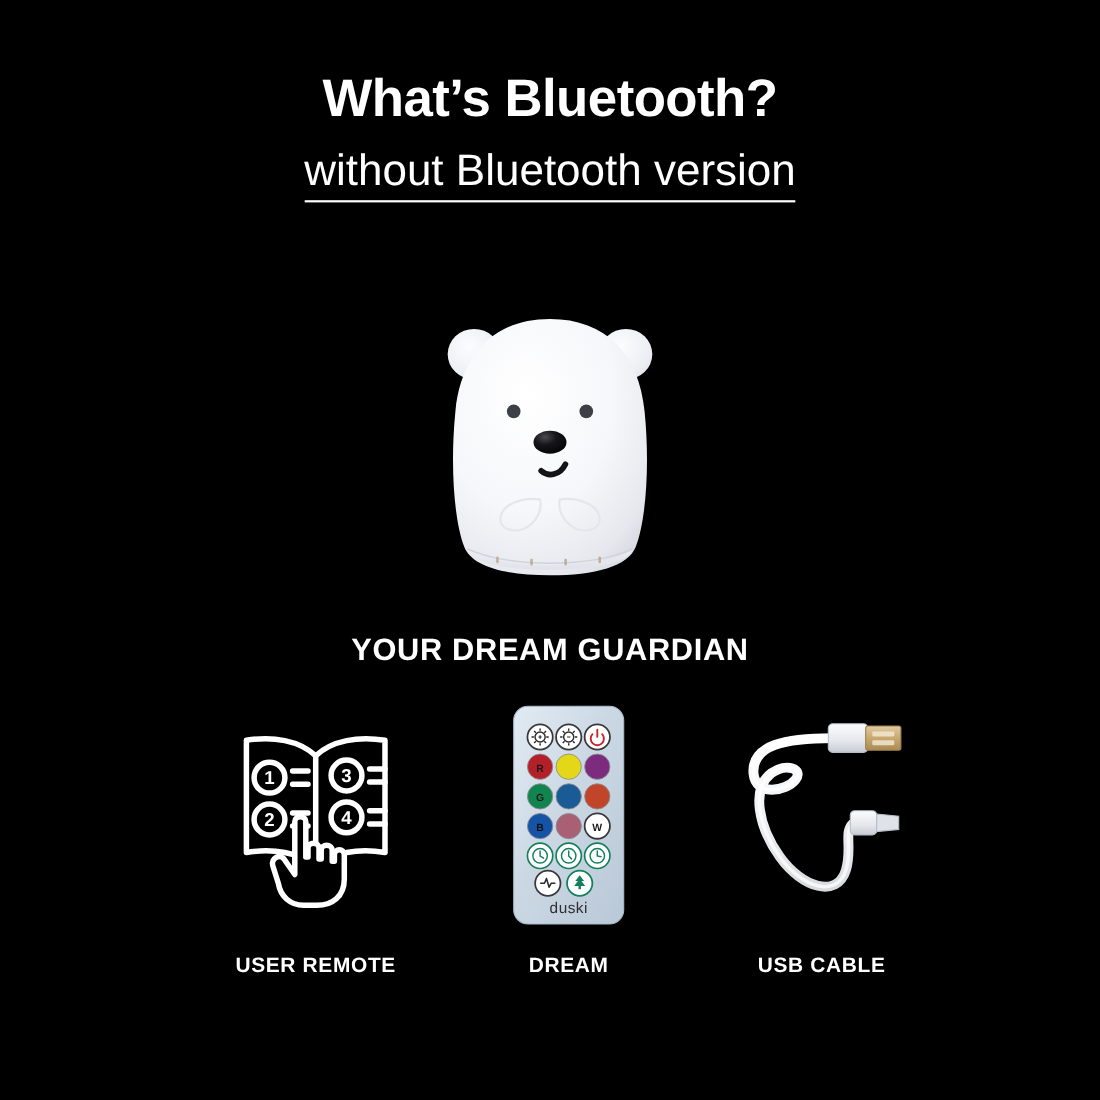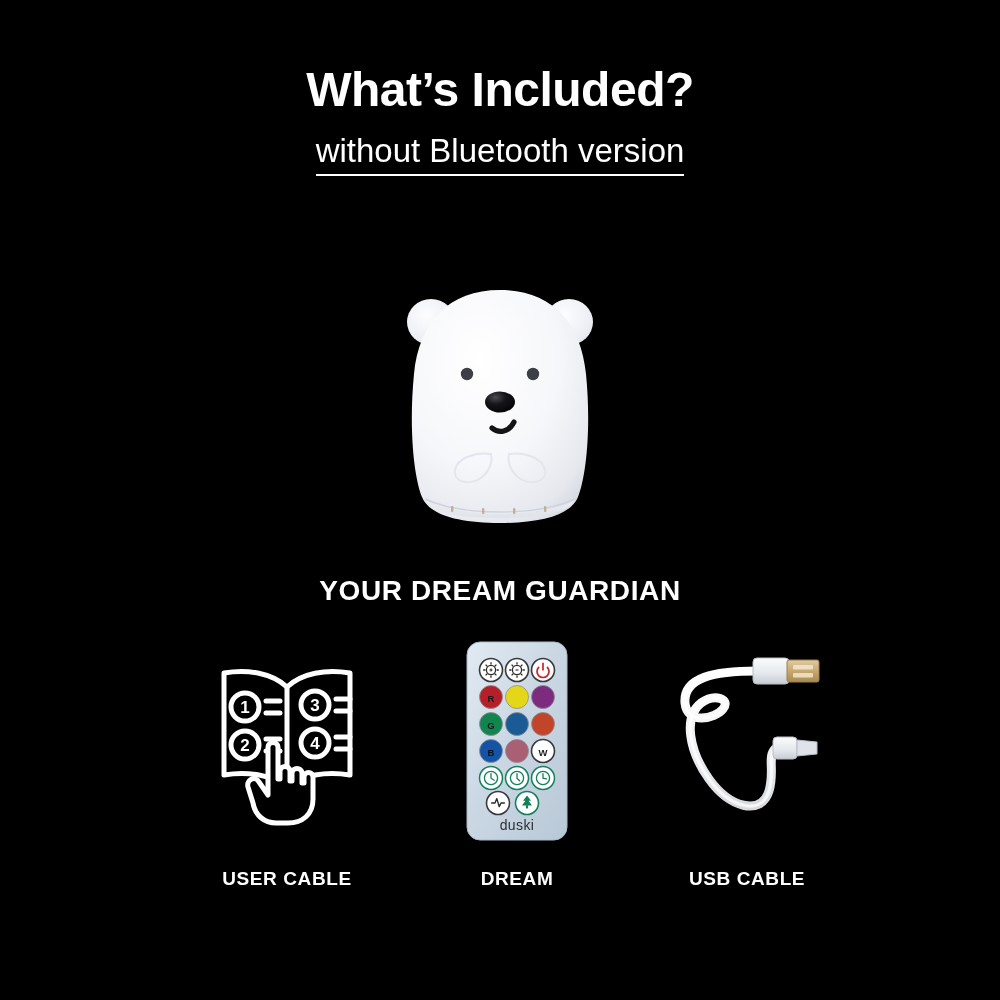--- a/index.html
+++ b/index.html
@@ -34,21 +34,21 @@
   .title {
     font-size: 48px;
     font-weight: 700;
     letter-spacing: -0.5px;
     line-height: 1.15;
     color: #ffffff;
     margin: 0;
   }
   .subtitle {
     margin-top: 14px;
-    font-size: 33px;
+    font-size: 40px;
     font-weight: 400;
     line-height: 1.2;
     color: #ffffff;
     display: inline-block;
     border-bottom: 2px solid #ffffff;
     padding-bottom: 3px;
   }
 
   
   .hero {
@@ -113,21 +113,21 @@
     font-size: 9.5px;
     font-weight: 700;
   }
 </style>
 </head>
 <body>
 
 <div class="stage">
 
   <div class="header">
-    <div class="title">What’s Included?</div>
+    <div class="title">What’s Bluetooth?</div>
     <div style="text-align:center;">
       <span class="subtitle">without Bluetooth version</span>
     </div>
   </div>
 
   <div class="hero">
     <div class="hero-figure">
       <svg width="210" height="255" viewBox="0 0 210 255">
         <defs>
           <radialGradient id="bearBody" cx="38%" cy="30%" r="82%">
@@ -226,21 +226,21 @@
                      L115 148
                      C115 164 104 172 90 172
                      L78 172
                      C66 172 57 164 55 152
                      L50 136
                      C48 129 57 124 61 131
                      L70 144 Z"></path>
           </g>
         </svg>
       </div>
-      <div class="item-label">USER CABLE</div>
+      <div class="item-label">USER REMOTE</div>
     </div>
 
     <div class="item item-remote">
       <div class="item-art">
         <svg width="104" height="202" viewBox="0 0 104 202">
           <defs>
             <linearGradient id="remoteBody" x1="0" y1="0" x2="1" y2="1">
               <stop offset="0%" stop-color="#e2ebf3"></stop>
               <stop offset="45%" stop-color="#cbd8e4"></stop>
               <stop offset="100%" stop-color="#b9c8d7"></stop>

